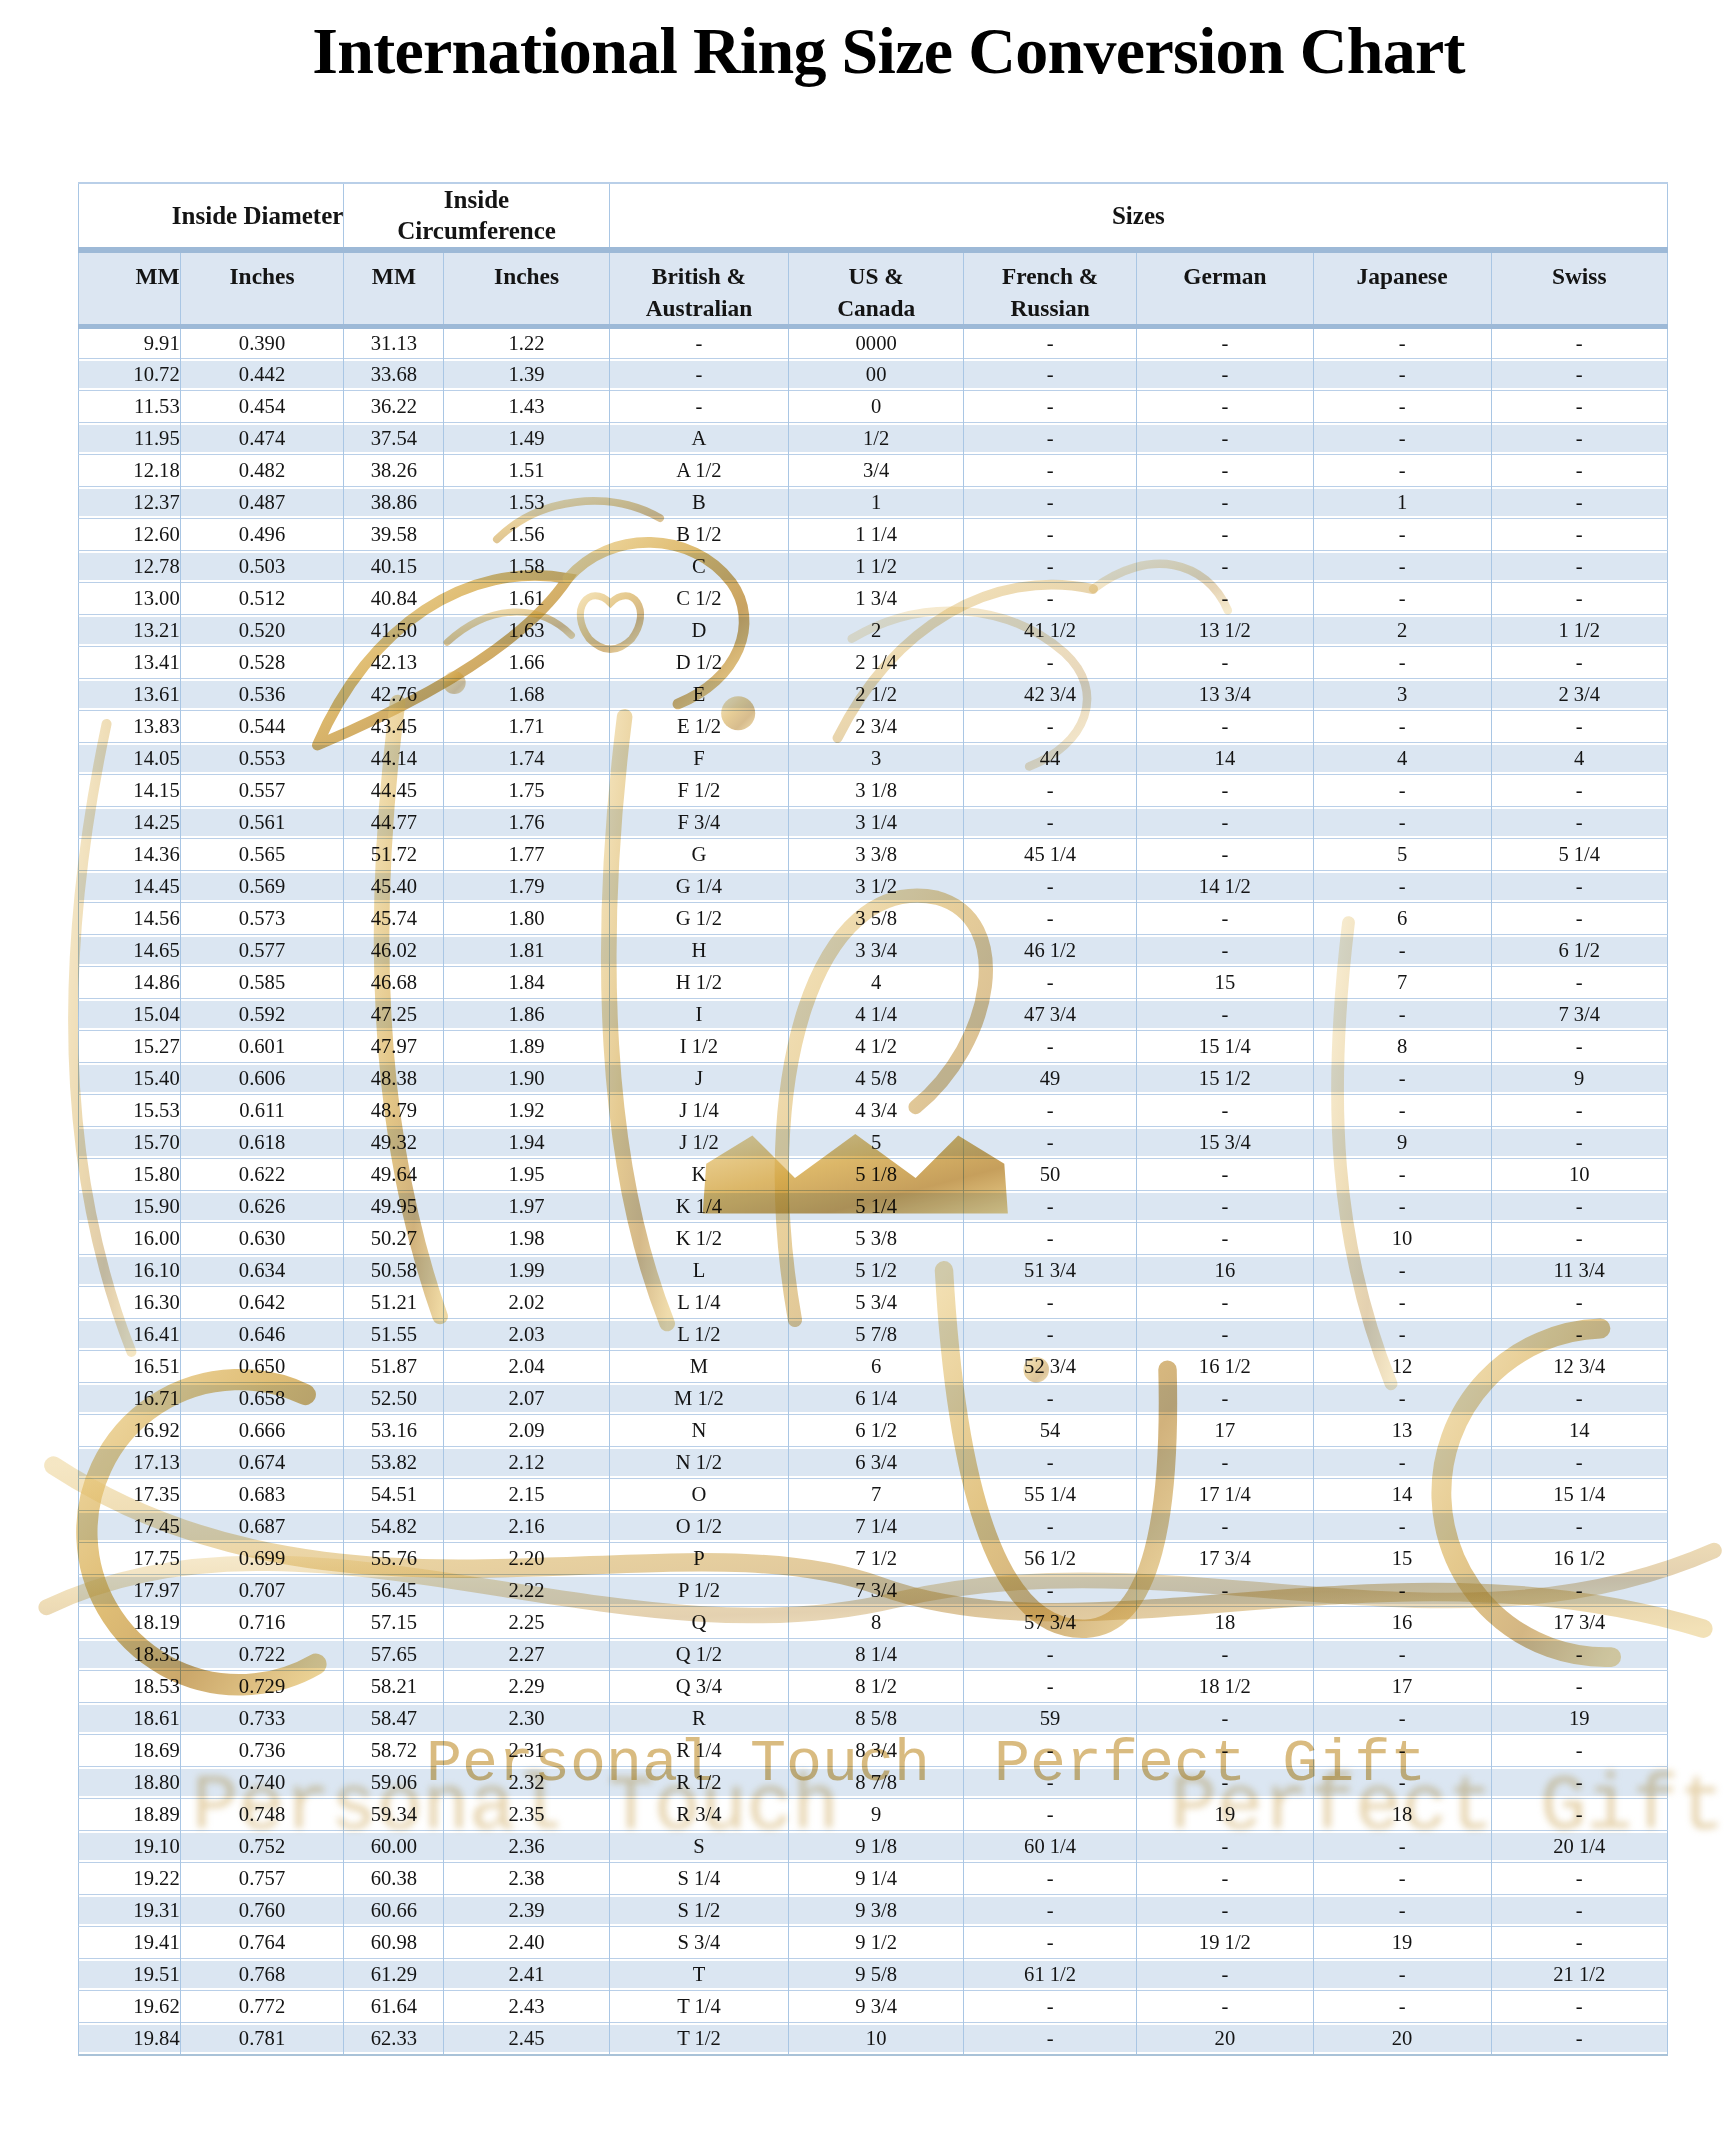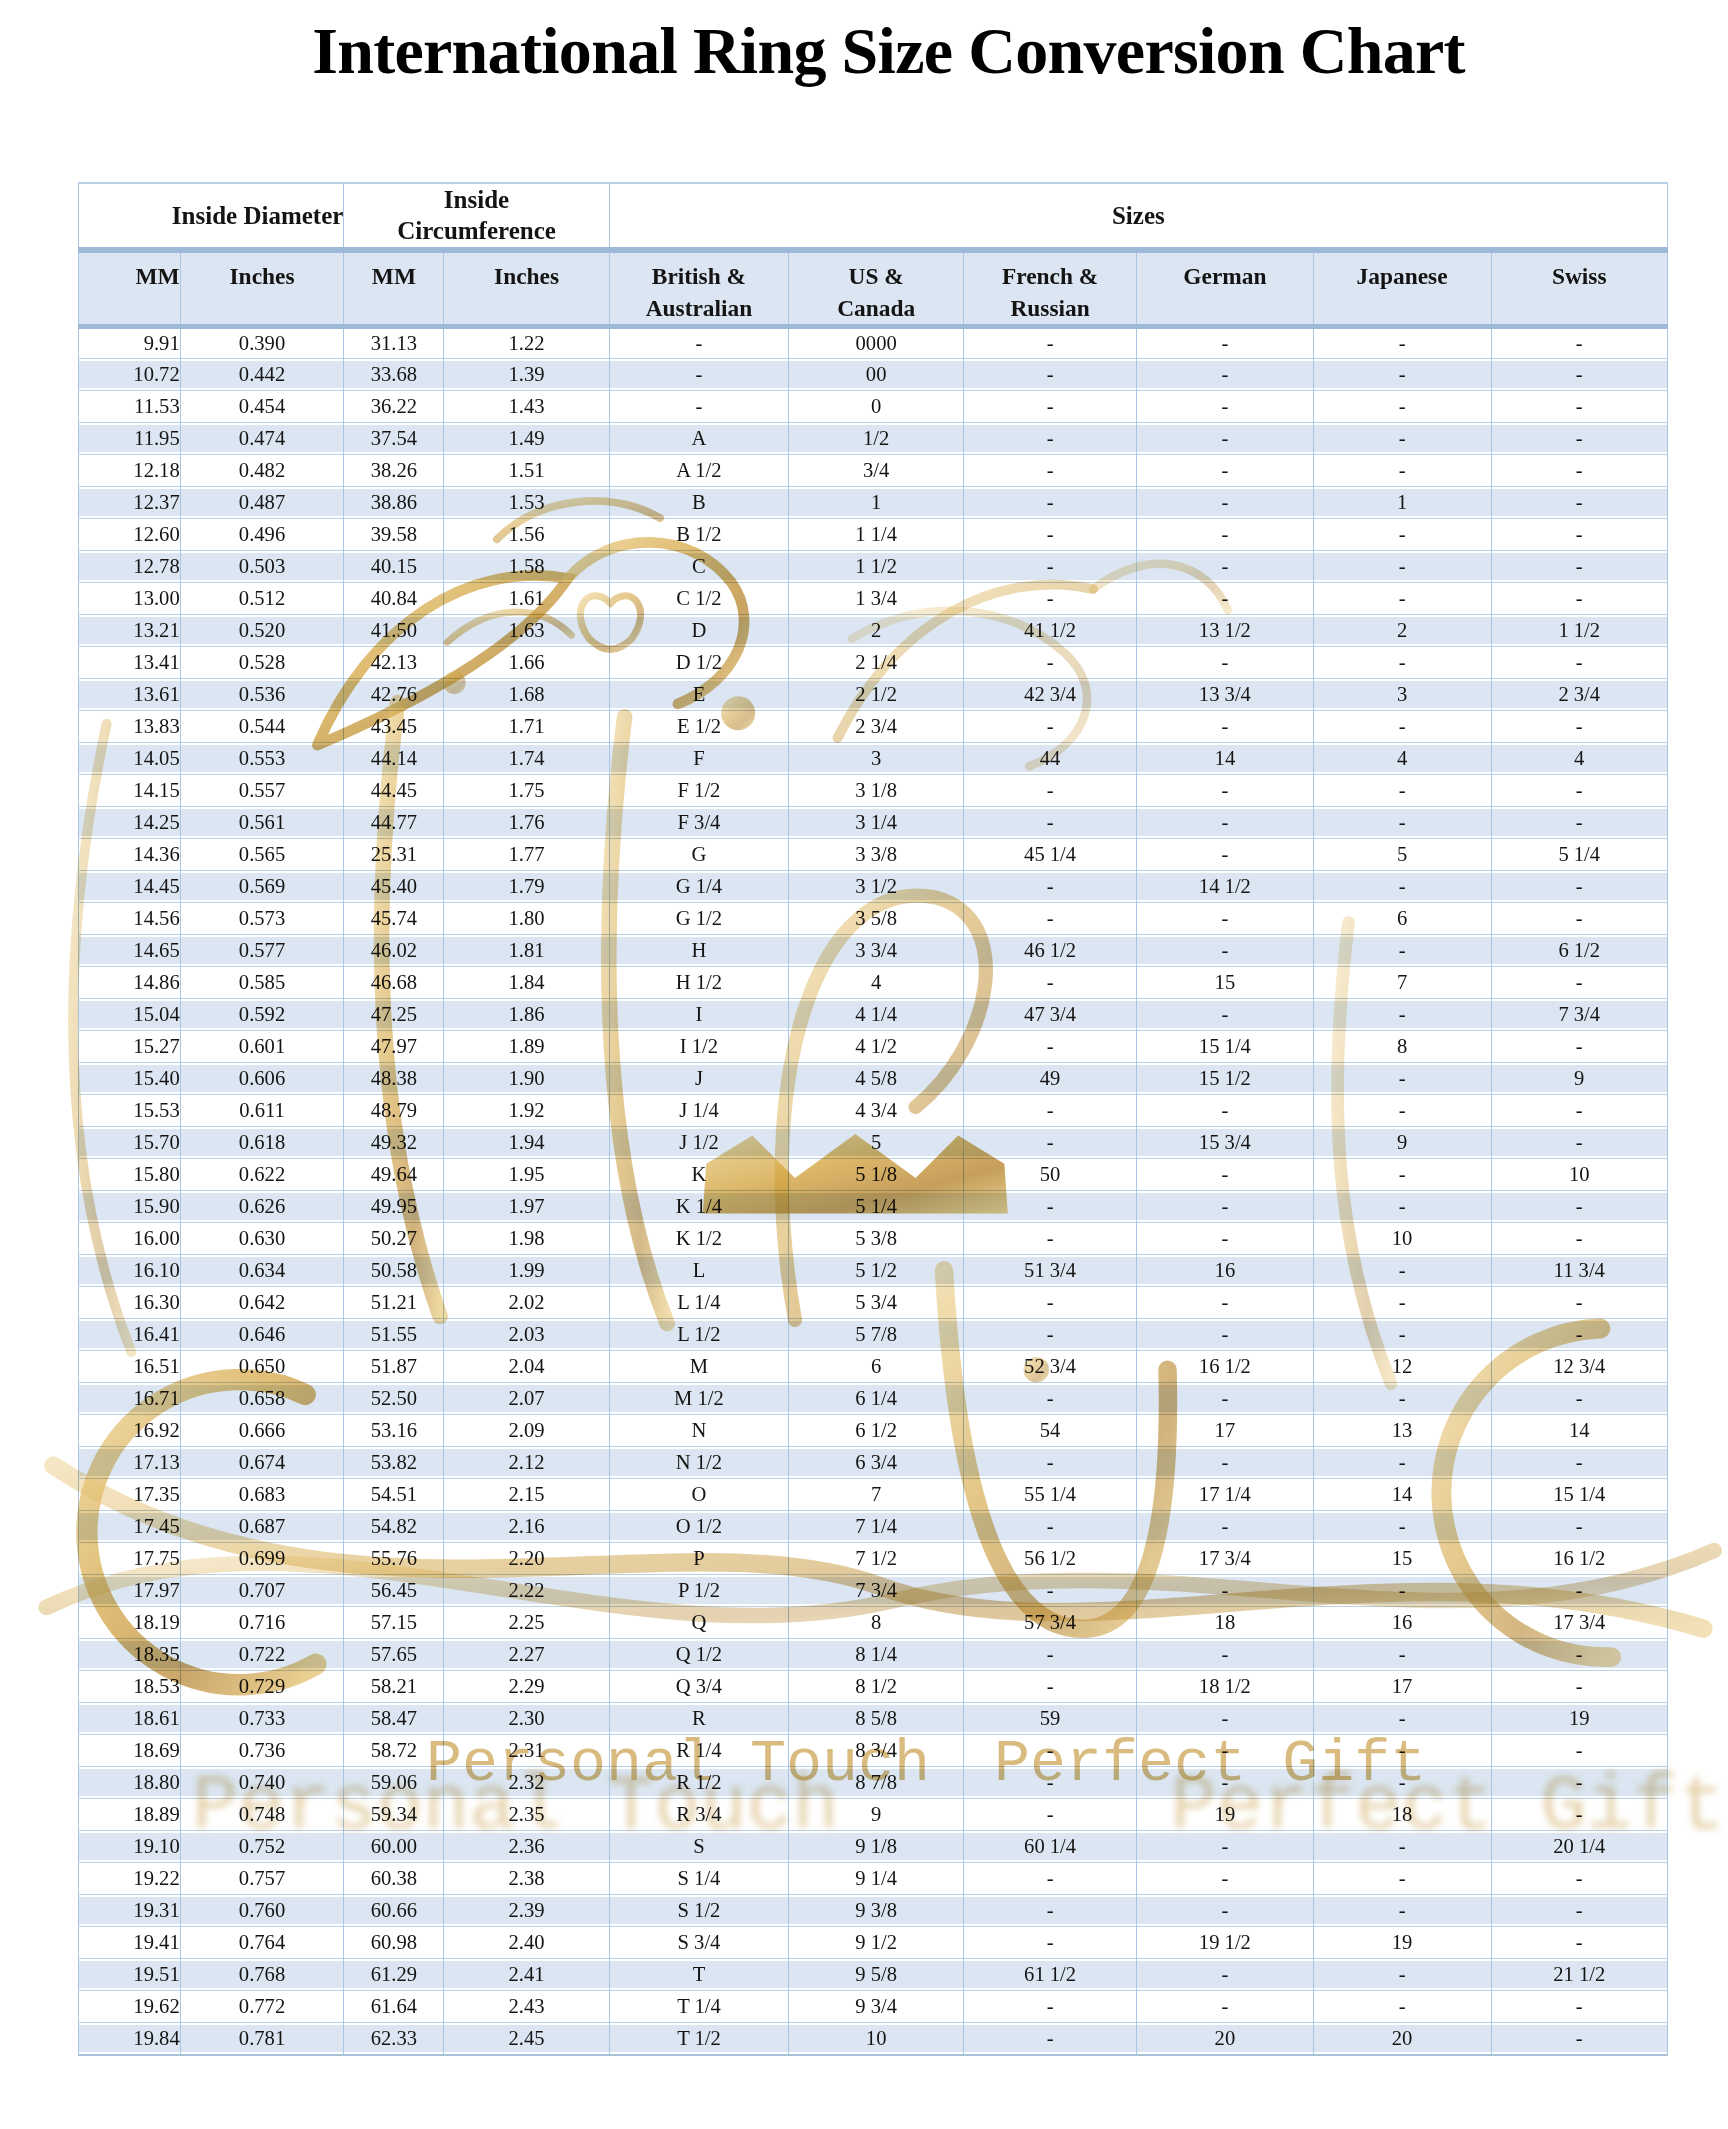--- a/index.html
+++ b/index.html
@@ -340,21 +340,21 @@
         <td>F 3/4</td>
         <td>3 1/4</td>
         <td>-</td>
         <td>-</td>
         <td>-</td>
         <td>-</td>
       </tr>
       <tr>
         <td>14.36</td>
         <td>0.565</td>
-        <td>25.31</td>
+        <td>51.72</td>
         <td>1.77</td>
         <td>G</td>
         <td>3 3/8</td>
         <td>45 1/4</td>
         <td>-</td>
         <td>5</td>
         <td>5 1/4</td>
       </tr>
       <tr>
         <td>14.45</td>

